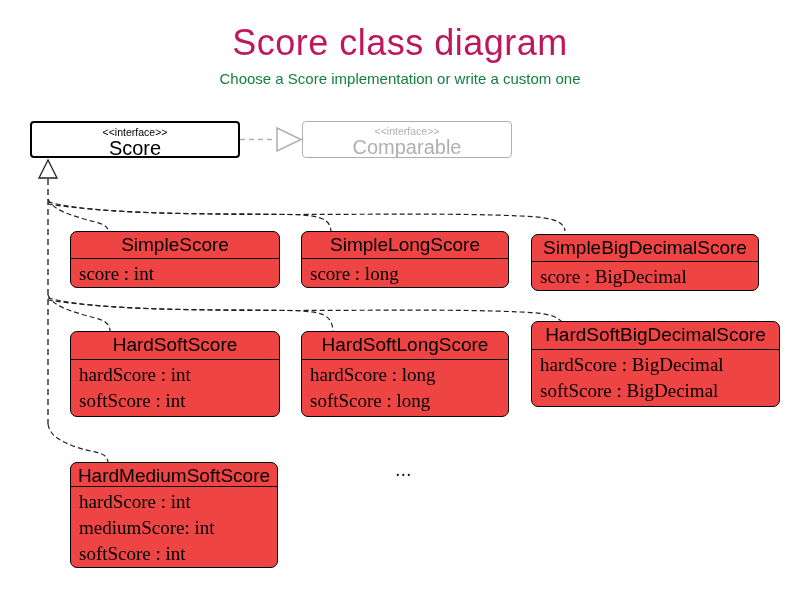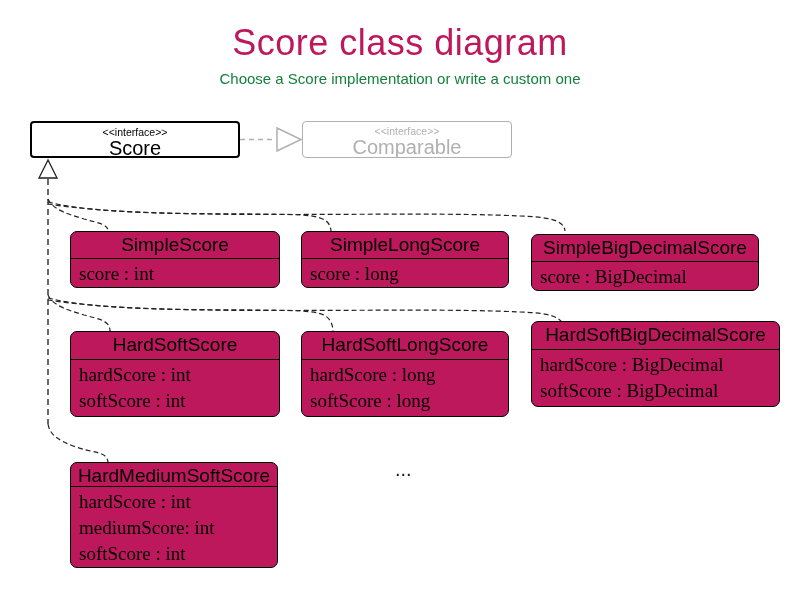--- a/index.html
+++ b/index.html
@@ -18,21 +18,21 @@
   .connectors{position:absolute;left:0;top:0;width:800px;height:600px;}
   .iface{
     position:absolute;background:#fff;border-radius:4px;text-align:center;
     box-sizing:border-box;
   }
   .iface.dark{border:2px solid #000;}
   .iface.muted{border:1.5px solid #b0b0b0;color:#b0b0b0;}
   .iface .stereotype{font-size:10.5px;line-height:12px;padding-top:3px;}
   .iface .iface-name{font-size:20px;line-height:21px;}
   .uml-class{
-    position:absolute;background:#be185d;border:1.5px solid #000;border-radius:7px;
+    position:absolute;background:#ef4444;border:1.5px solid #000;border-radius:7px;
     box-sizing:border-box;display:flex;flex-direction:column;
   }
   .uml-class-header{
     height:27px;line-height:26px;text-align:center;font-size:19px;
     border-bottom:1.5px solid #000;white-space:nowrap;overflow:hidden;
   }
   .uml-class-attrs{flex:1;padding:2px 0 0 8px;}
   .uml-class-attrs .attr{font-size:19px;line-height:26px;white-space:nowrap;font-family:Liberation Serif, serif;}
   .ellipsis{
     position:absolute;left:395px;top:458px;font-size:20px;color:#1a1a1a;

